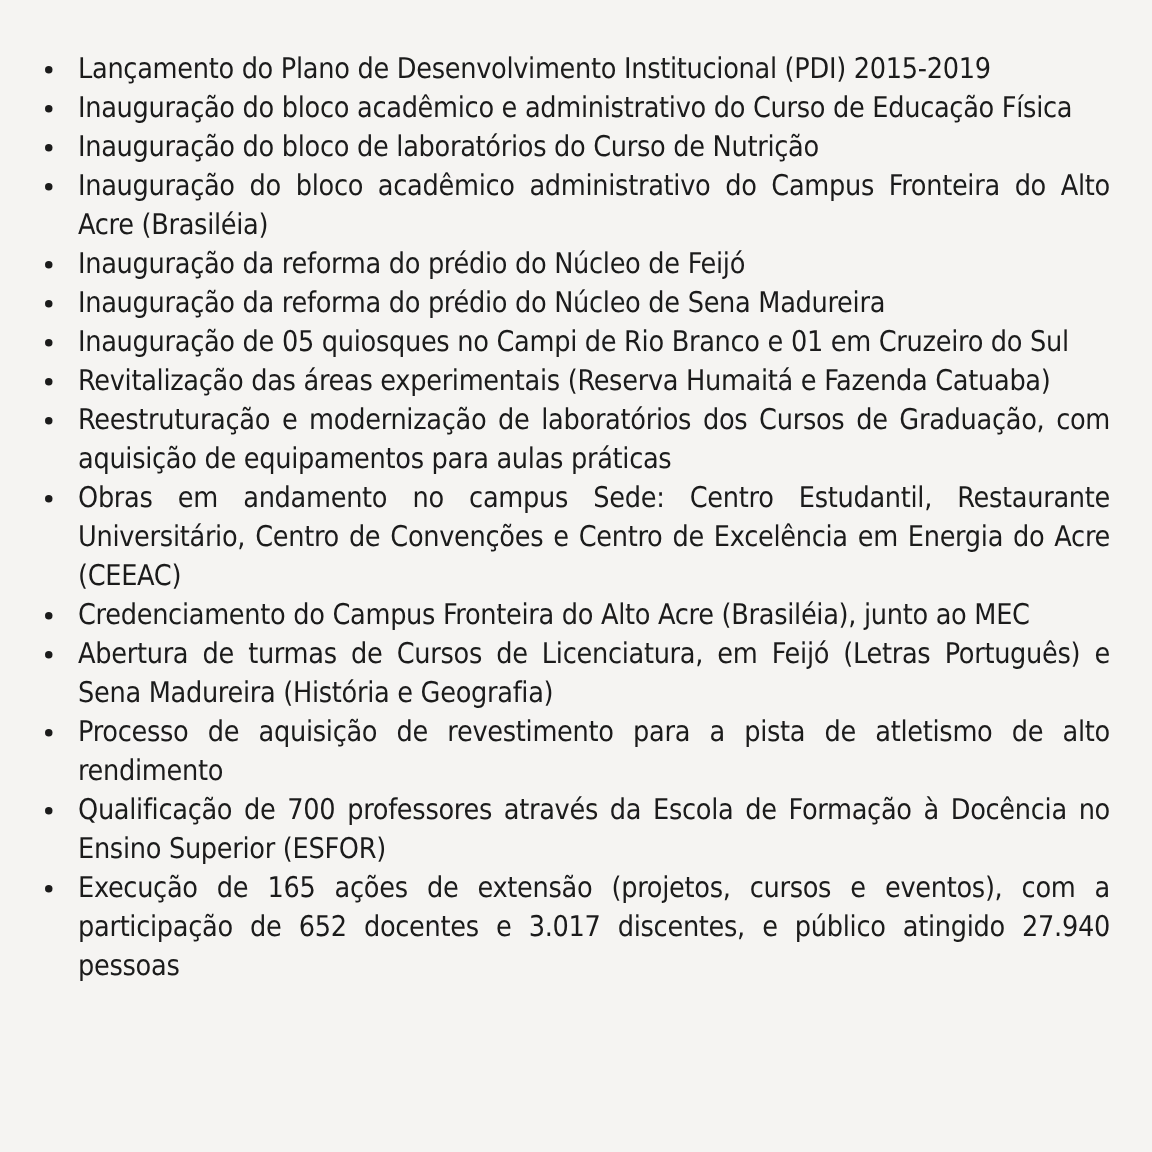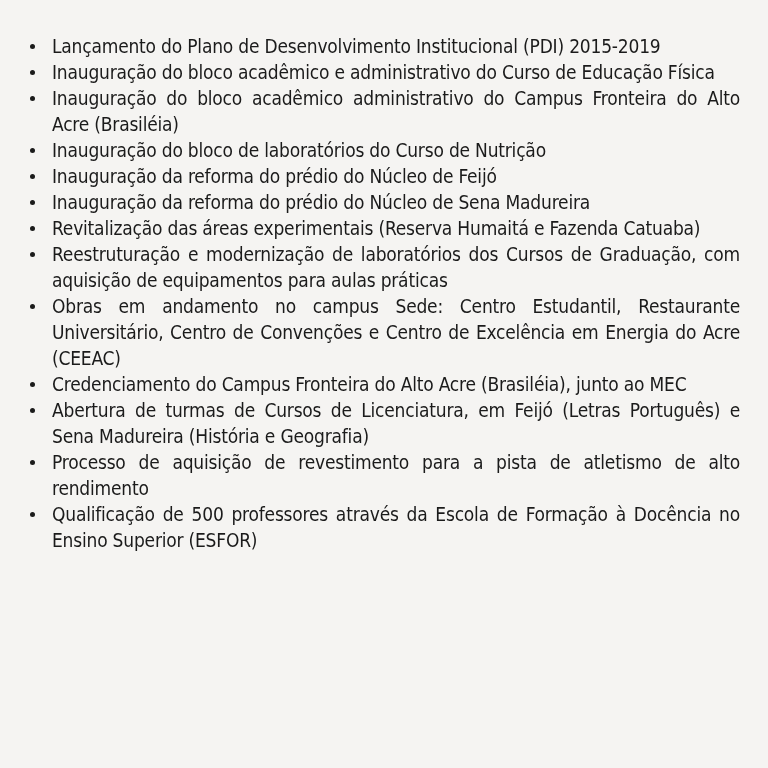--- a/index.html
+++ b/index.html
@@ -42,25 +42,27 @@
     background: #1b1b1b;
   }
 </style>
 </head>
 <body>
 
 <div class="page">
   <ul class="achievements">
     <li>Lançamento do Plano de Desenvolvimento Institucional (PDI) 2015-2019</li>
     <li>Inauguração do bloco acadêmico e administrativo do Curso de Educação Física</li>
+    <li>Inauguração do bloco de laboratórios do Curso de Nutrição</li>
     <li>Inauguração do bloco acadêmico administrativo do Campus Fronteira do Alto Acre (Brasiléia)</li>
-    <li>Inauguração do bloco de laboratórios do Curso de Nutrição</li>
     <li>Inauguração da reforma do prédio do Núcleo de Feijó</li>
     <li>Inauguração da reforma do prédio do Núcleo de Sena Madureira</li>
+    <li>Inauguração de 05 quiosques no Campi de Rio Branco e 01 em Cruzeiro do Sul</li>
     <li>Revitalização das áreas experimentais (Reserva Humaitá e Fazenda Catuaba)</li>
     <li>Reestruturação e modernização de laboratórios dos Cursos de Graduação, com aquisição de equipamentos para aulas práticas</li>
     <li>Obras em andamento no campus Sede: Centro Estudantil, Restaurante Universitário, Centro de Convenções e Centro de Excelência em Energia do Acre (CEEAC)</li>
     <li>Credenciamento do Campus Fronteira do Alto Acre (Brasiléia), junto ao MEC</li>
     <li>Abertura de turmas de Cursos de Licenciatura, em Feijó (Letras Português) e Sena Madureira (História e Geografia)</li>
     <li>Processo de aquisição de revestimento para a pista de atletismo de alto rendimento</li>
-    <li>Qualificação de 500 professores através da Escola de Formação à Docência no Ensino Superior (ESFOR)</li>
+    <li>Qualificação de 700 professores através da Escola de Formação à Docência no Ensino Superior (ESFOR)</li>
+    <li>Execução de 165 ações de extensão (projetos, cursos e eventos), com a participação de 652 docentes e 3.017 discentes, e público atingido 27.940 pessoas</li>
   </ul>
 </div>
 
 </body></html>

